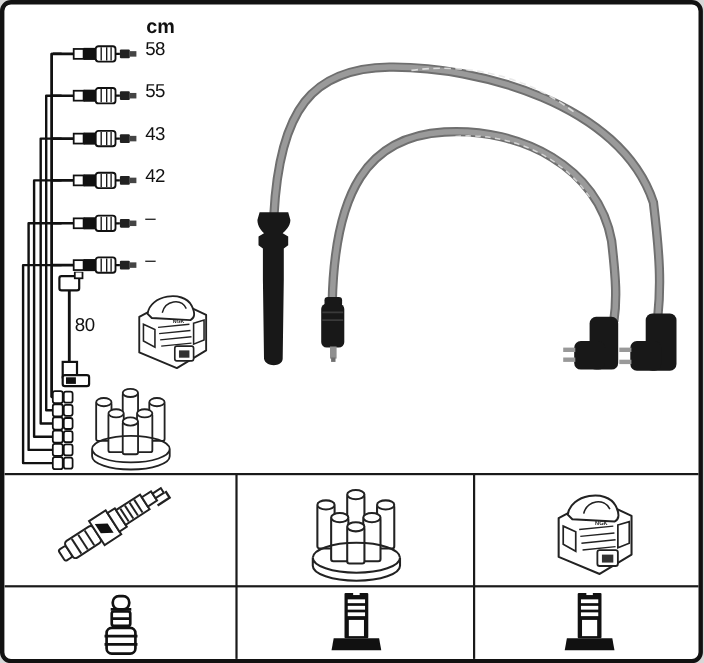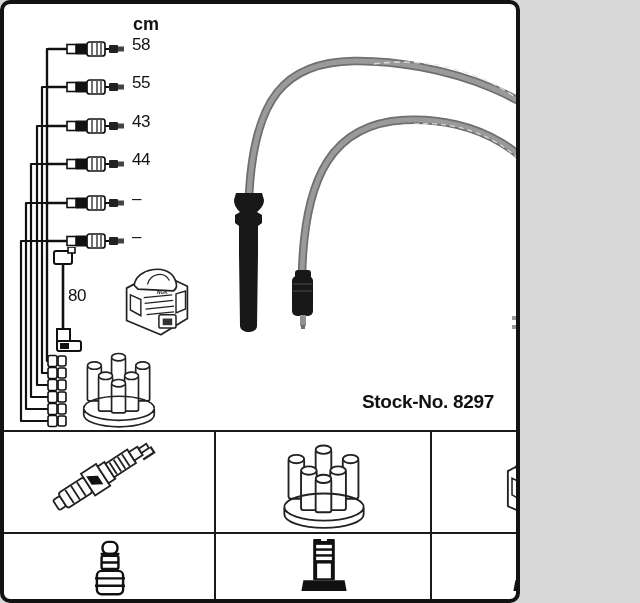--- a/index.html
+++ b/index.html
@@ -1,17 +1,17 @@
 <!DOCTYPE html>
 <html><head>
 <meta charset="utf-8">
 <style>
   html,body{margin:0;padding:0;background:#d7d7d7;}
   #stage{
-    position:relative;width:520px;height:603px;background:#ffffff;
+    position:relative;width:639px;height:603px;background:#ffffff;
     border:4px solid #121212;border-radius:10px;box-sizing:border-box;
     overflow:hidden;font-family:"Liberation Sans", sans-serif;color:#111;
   }
   .abs{position:absolute;}
   .num{font-weight:normal;font-size:17px;letter-spacing:-0.5px;line-height:1;}
   .unit{font-weight:bold;font-size:18px;line-height:1;}
   .part{font-weight:bold;font-size:24px;letter-spacing:-0.5px;line-height:1;text-align:right;}
   .stock{font-weight:bold;font-size:19px;letter-spacing:-0.3px;line-height:1;text-align:right;}
   .gridline{background:#1a1a1a;}
   svg{display:block;}
@@ -163,21 +163,21 @@
   <svg class="abs" style="left:44px;top:189px;" width="80" height="20">
       <use href="#sym-cable"></use>
     </svg>
   <svg class="abs" style="left:44px;top:227px;" width="80" height="20">
       <use href="#sym-cable"></use>
     </svg>
 
   <div class="abs num" style="left:128px;top:32px;">58</div>
   <div class="abs num" style="left:128px;top:70px;">55</div>
   <div class="abs num" style="left:128px;top:109px;">43</div>
-  <div class="abs num" style="left:128px;top:147px;">44</div>
+  <div class="abs num" style="left:128px;top:147px;">42</div>
   <div class="abs num" style="left:128px;top:186px;">–</div>
   <div class="abs num" style="left:128px;top:224px;">–</div>
 
   <svg class="abs" style="left:44px;top:243px;" width="52" height="108" viewBox="0 0 52 108">
     <rect x="6" y="4" width="18" height="13" rx="2" fill="#fff" stroke="#111" stroke-width="2"></rect>
     <rect x="20" y="0" width="7" height="6" fill="#fff" stroke="#111" stroke-width="1.6"></rect>
     <line x1="15" y1="17" x2="15" y2="84" stroke="#111" stroke-width="2.6"></line>
     <rect x="9" y="82" width="13" height="14" fill="#fff" stroke="#111" stroke-width="2"></rect>
     <rect x="9" y="94" width="24" height="10" rx="2" fill="#fff" stroke="#111" stroke-width="2"></rect>
     <rect x="12" y="96" width="9" height="6" fill="#111"></rect>
@@ -224,21 +224,20 @@
     </g>
 
     <g>
       <rect x="363" y="241" width="28" height="52" rx="6" fill="#181818"></rect>
       <rect x="349" y="266" width="28" height="27" rx="6" fill="#181818"></rect>
       <rect x="339" y="272" width="11" height="4" fill="#999"></rect>
       <rect x="339" y="283" width="11" height="4" fill="#999"></rect>
     </g>
   </svg>
 
-  <div class="abs stock" style="right:22px;top:388px;width:220px;">Stock-No. 8297</div>
 
   <div class="abs gridline" style="left:0;top:426px;width:632px;height:2px;"></div>
   <div class="abs gridline" style="left:0;top:528px;width:632px;height:2px;"></div>
   <div class="abs gridline" style="left:210px;top:426px;width:2px;height:169px;"></div>
   <div class="abs gridline" style="left:426px;top:426px;width:2px;height:169px;"></div>
 
   <div class="abs" style="left:40px;top:445px;transform:rotate(-33deg);">
     <svg width="130" height="44">
         <use href="#sym-plug"></use>
       </svg>

